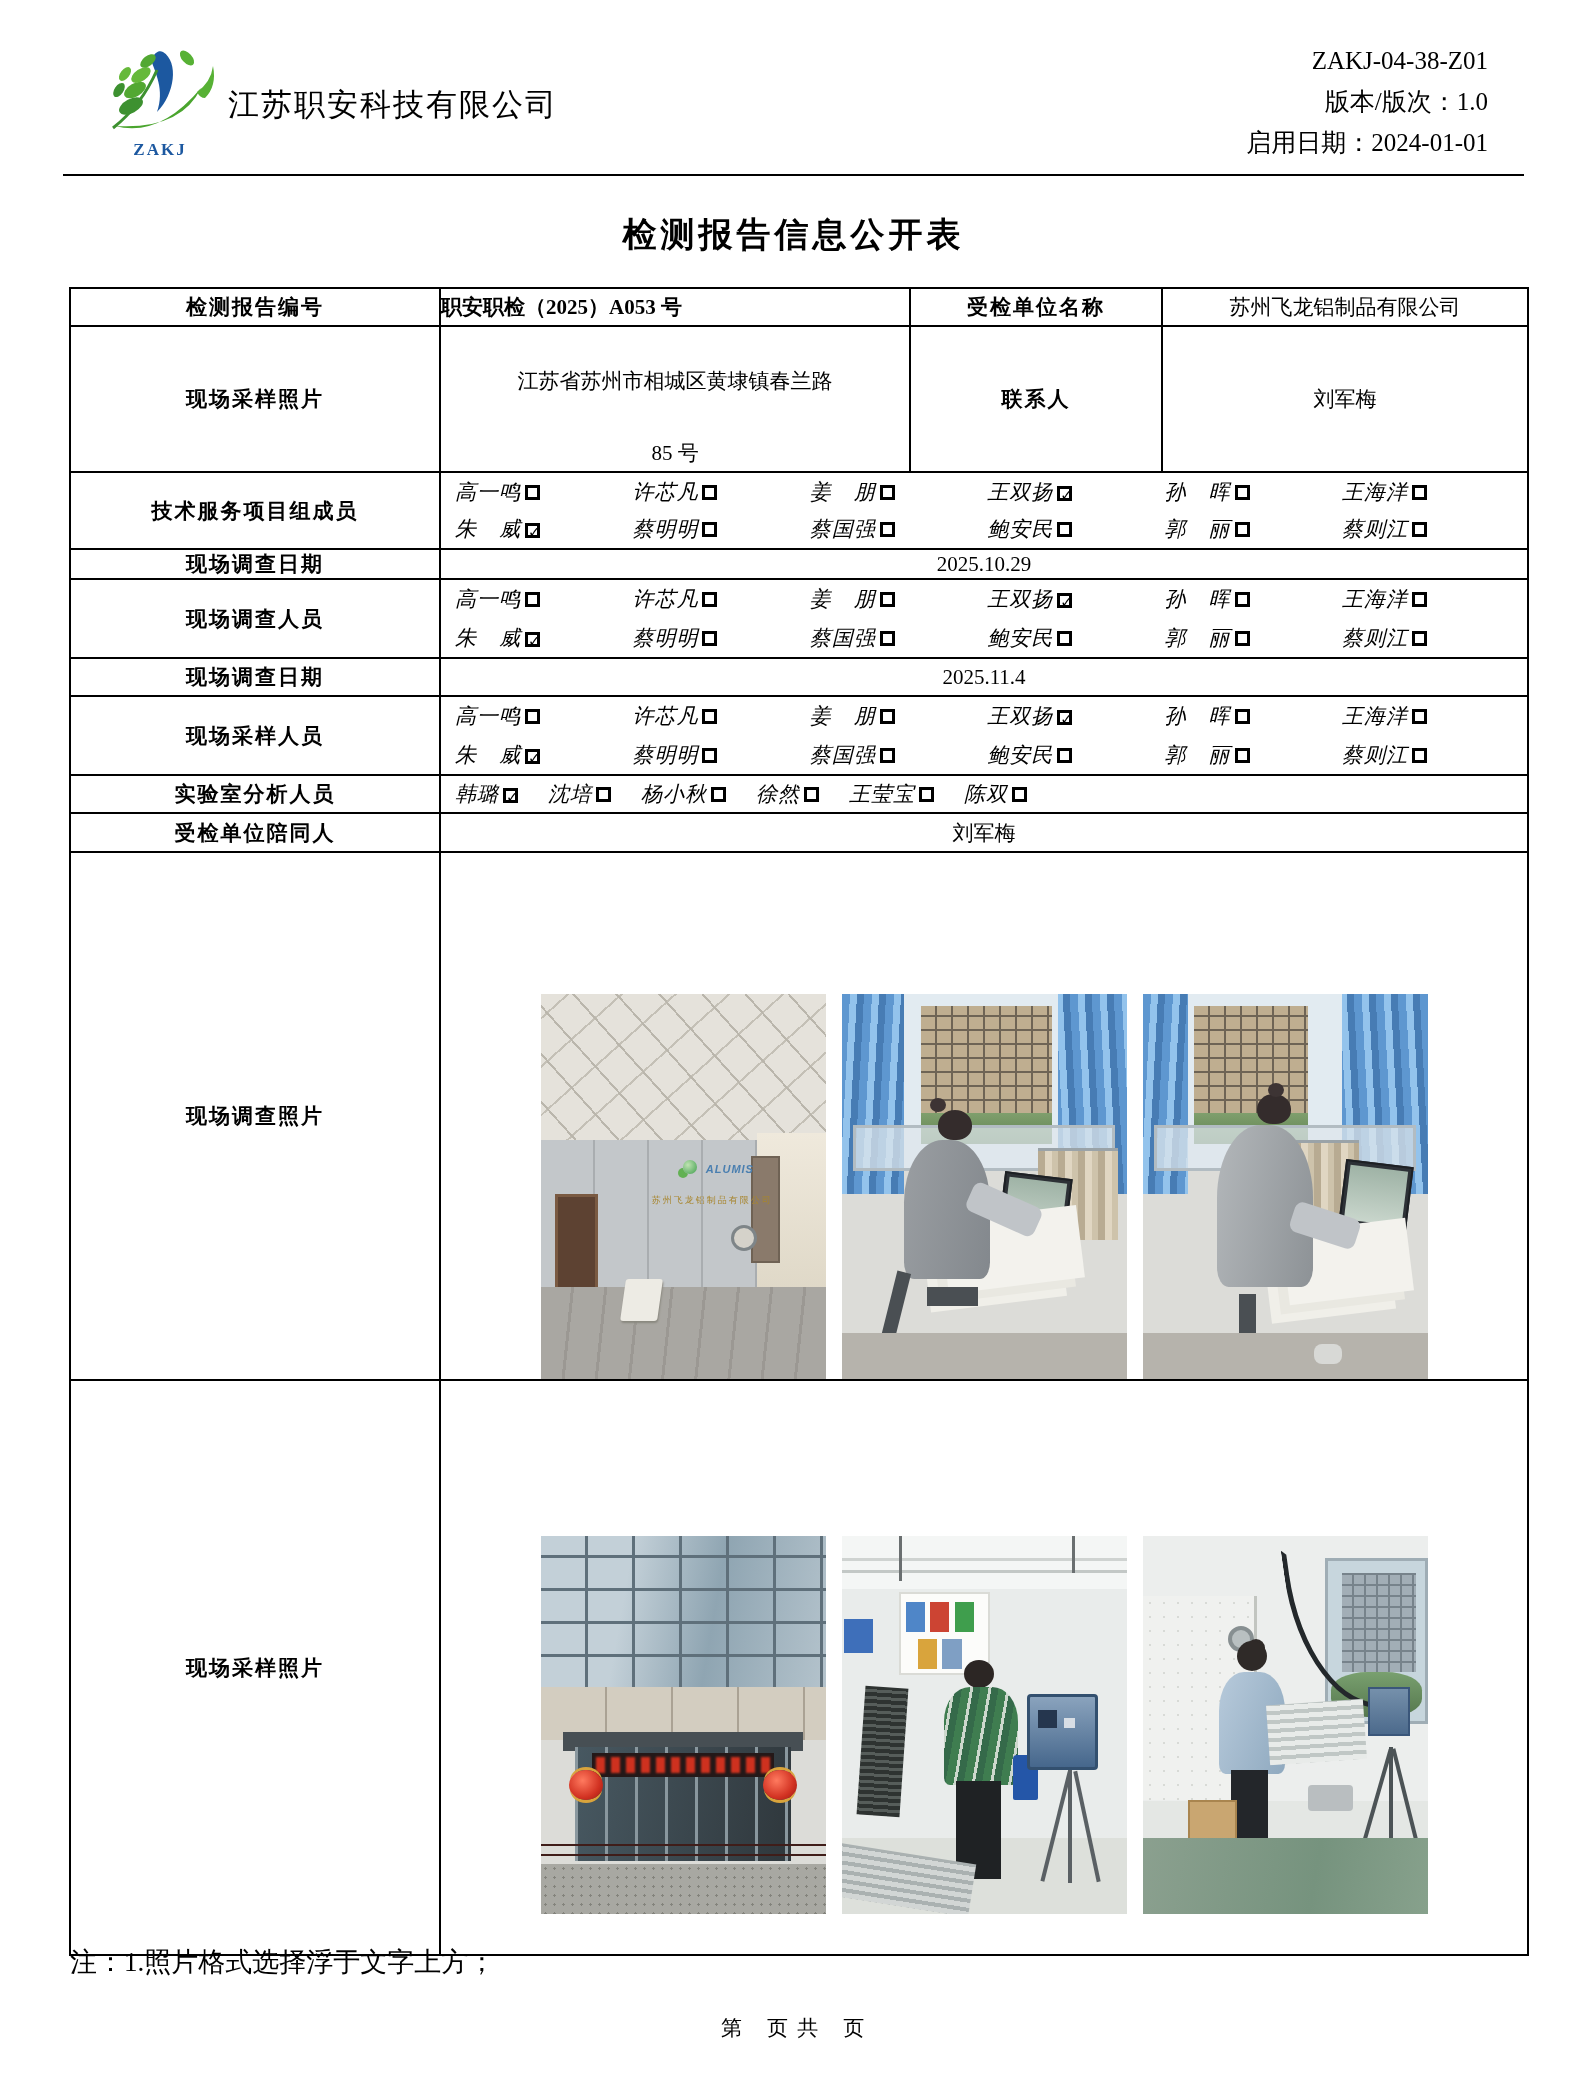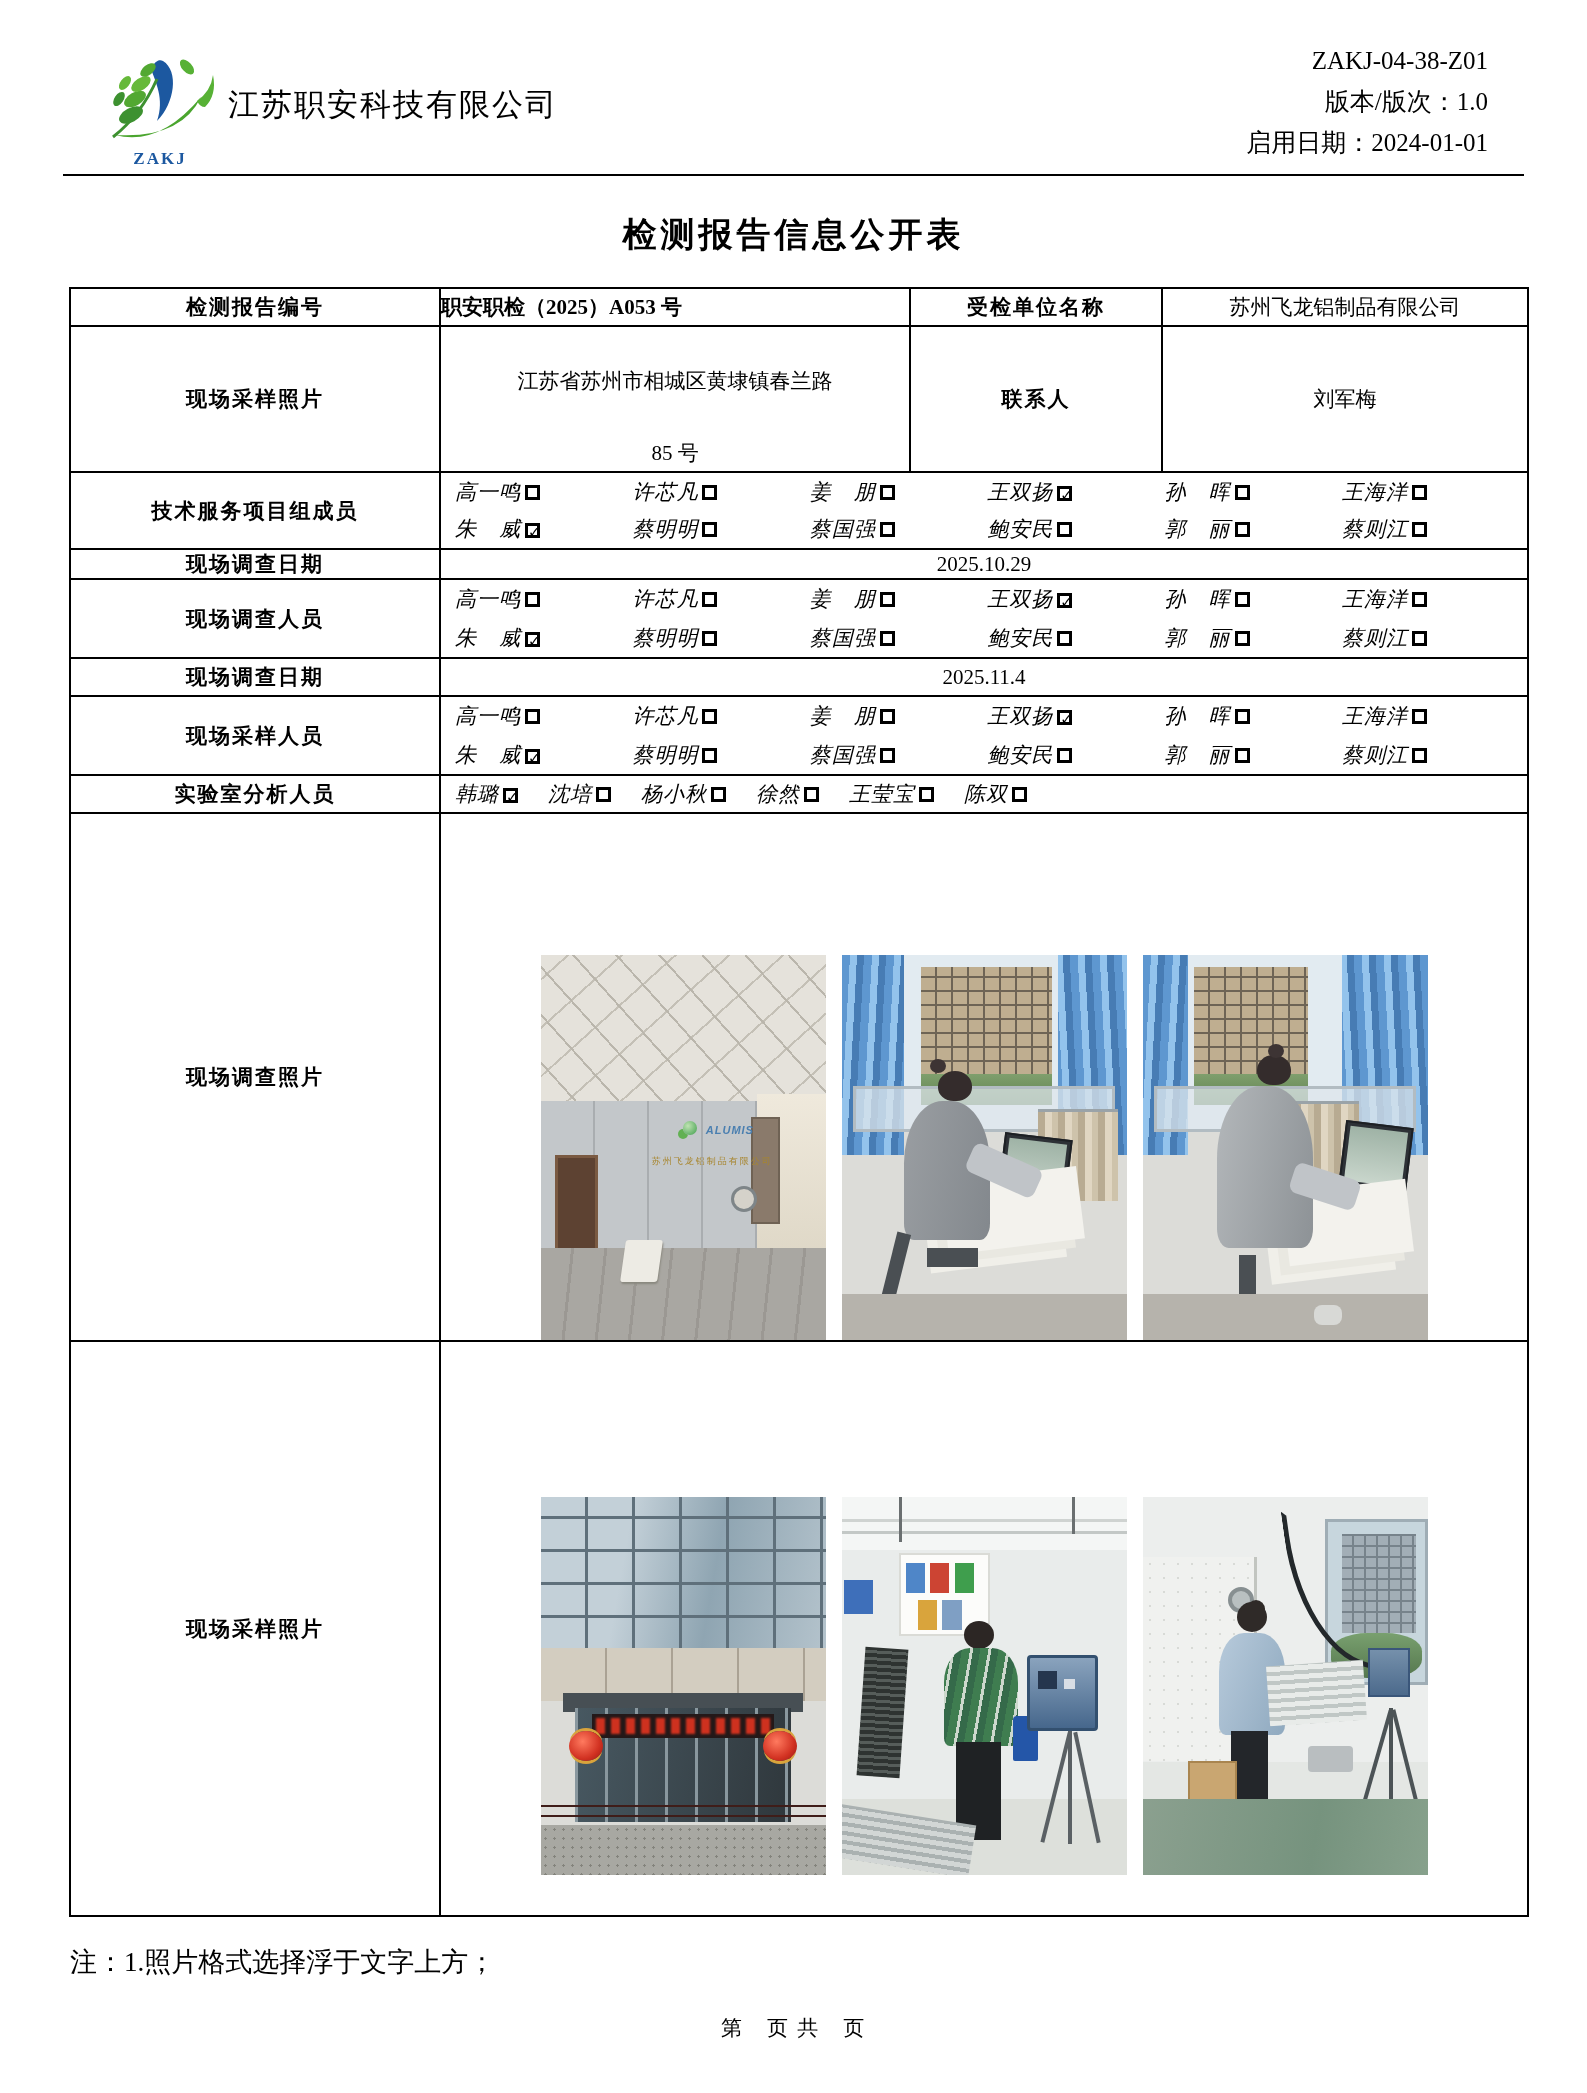--- a/index.html
+++ b/index.html
@@ -1,20 +1,20 @@
 <!DOCTYPE html>
 <html><head>
 <meta charset="utf-8">
 <style>
   * { margin:0; padding:0; box-sizing:border-box; }
   body { background:#ffffff; font-family:"Liberation Serif","DejaVu Serif",serif; color:#000; }
   .page { position:relative; width:1587px; height:2093px; background:#fff; overflow:hidden; }
 
   
-  .logo-wrap { position:absolute; left:100px; top:45px; width:120px; text-align:center; }
+  .logo-wrap { position:absolute; left:100px; top:36px; width:120px; text-align:center; }
   .logo-zakj { color:#1c58a0; font-weight:bold; font-size:17px; letter-spacing:2px; font-family:"Liberation Serif",serif; margin-top:-4px; }
   .company-name { position:absolute; left:228px; top:84px; font-size:31px; letter-spacing:2px; }
   .header-right { position:absolute; right:99px; top:40px; text-align:right; font-size:25px; line-height:41px; }
   .header-rule { position:absolute; left:63px; right:63px; top:174px; height:2px; background:#000; }
 
   .doc-title { position:absolute; top:212px; left:0; width:100%; text-align:center; font-size:34px; font-weight:bold; letter-spacing:4px; }
 
   
   table.form { position:absolute; left:69px; top:287px; border-collapse:collapse; table-layout:fixed; width:1458px; font-size:21px; }
   table.form td { border:2px solid #000; padding:0; vertical-align:middle; }
@@ -295,20 +295,24 @@
         <div class="lab-line">
               <span class="staff-item"><span class="staff-name">韩璐</span><span class="cb checked">✓</span></span>
               <span class="staff-item"><span class="staff-name">沈培</span><span class="cb"></span></span>
               <span class="staff-item"><span class="staff-name">杨小秋</span><span class="cb"></span></span>
               <span class="staff-item"><span class="staff-name">徐然</span><span class="cb"></span></span>
               <span class="staff-item"><span class="staff-name">王莹宝</span><span class="cb"></span></span>
               <span class="staff-item"><span class="staff-name">陈双</span><span class="cb"></span></span>
             </div>
       </td>
     </tr>
+    <tr style="height:39px">
+      <td class="lbl">受检单位陪同人</td>
+      <td colspan="3" class="val-c">刘军梅</td>
+    </tr>
 
     <tr style="height:420px">
       <td class="lbl">现场调查照片</td>
       <td colspan="3" class="photo-cell">
         <div class="photo-strip strip-survey">
           <div class="ph ph-a">
             <div class="p1-ceil"></div>
             <div class="p1-wall"></div>
             <div class="p1-win"></div>
             <div class="p1-door"></div>

